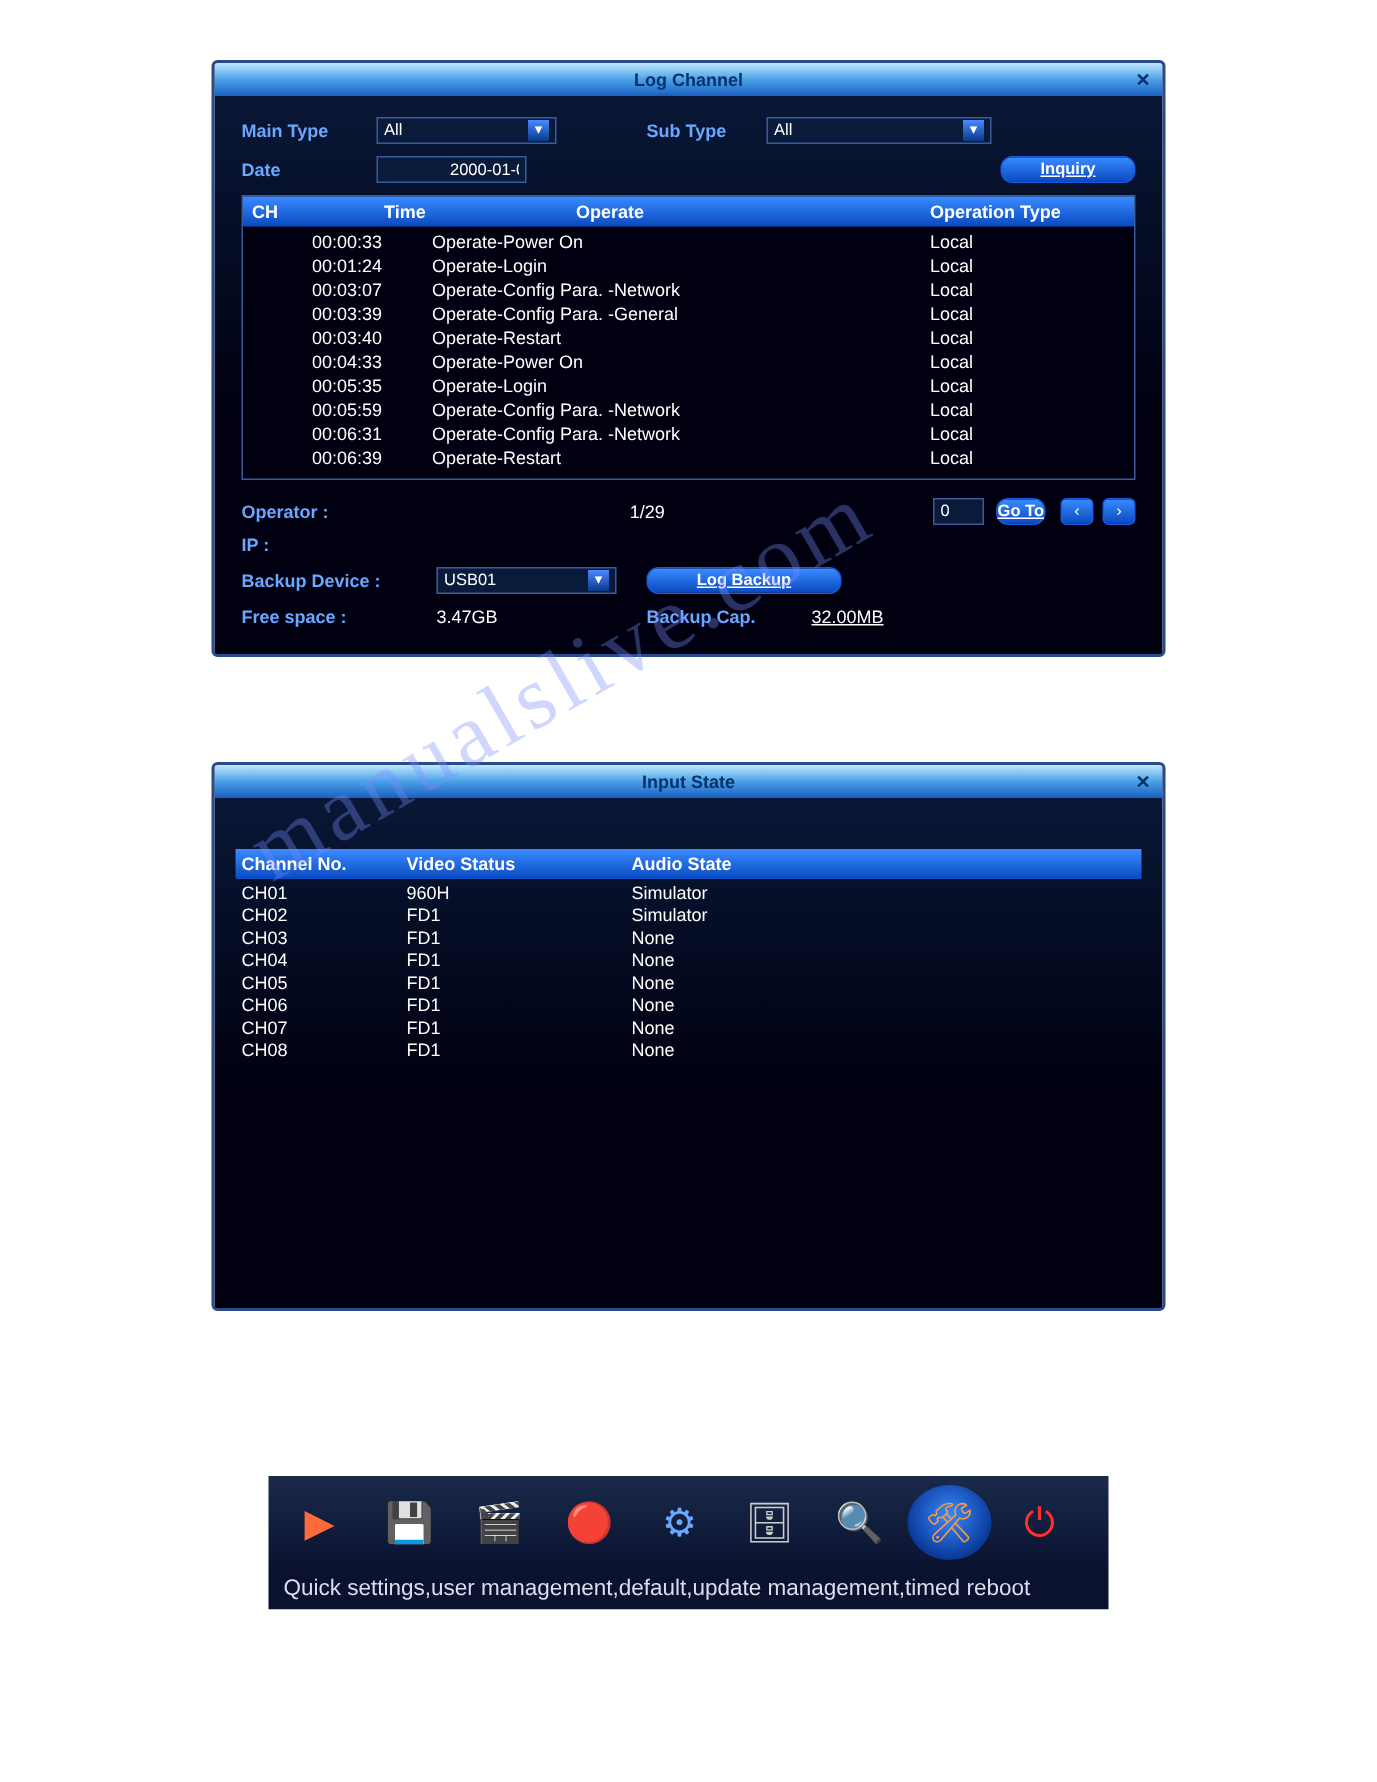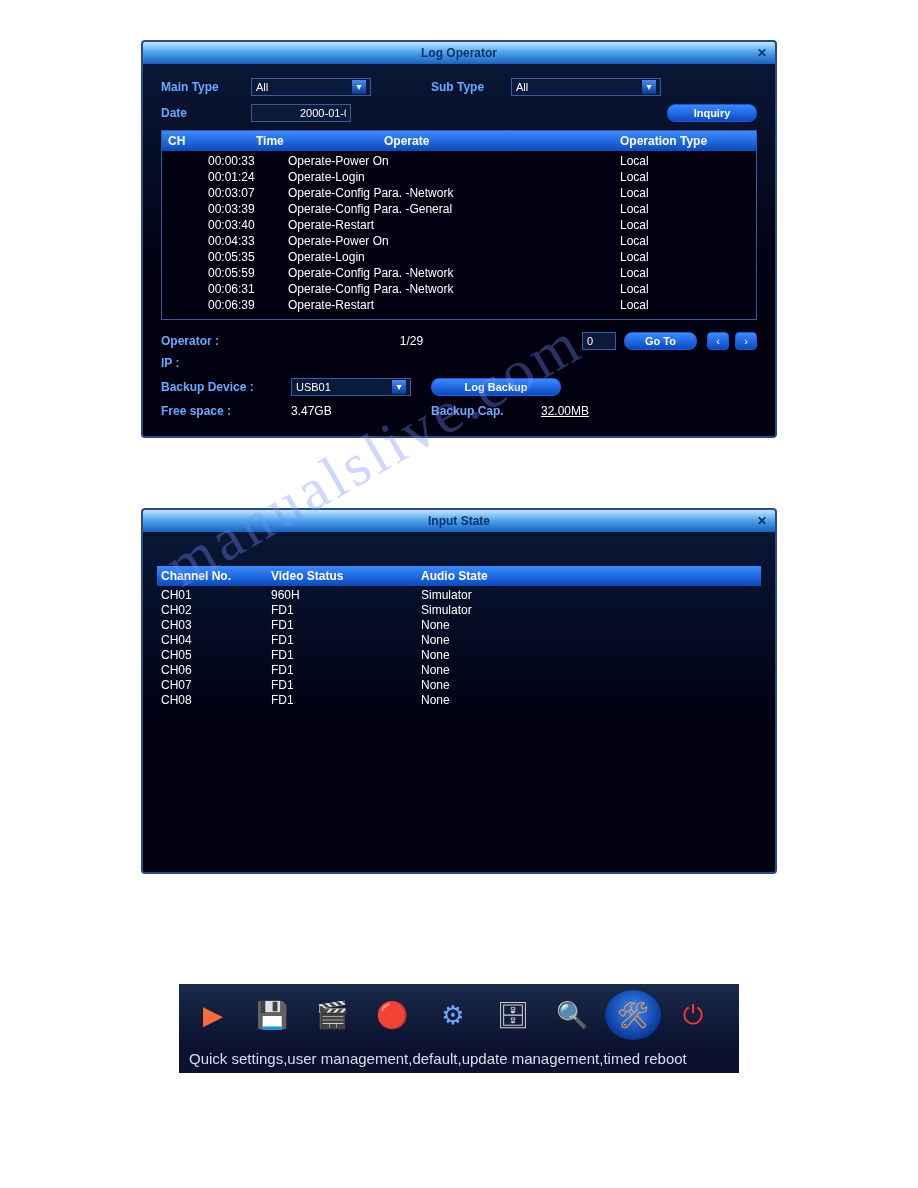--- a/index.html
+++ b/index.html
@@ -65,28 +65,29 @@
     color: #fff;
     height: 18px;
     padding: 0 4px;
     font-size: 11px;
   }
   .btn {
     display: inline-flex;
     align-items: center;
     justify-content: center;
     height: 18px;
-    padding: 0 20px;
+    padding: 0 0;
     background: linear-gradient(180deg,#3a8aff 0%,#0a4ac0 100%);
     border: 1px solid #1a5adf;
     border-radius: 8px;
     color: #fff;
     font-size: 11px;
     font-weight: bold;
     cursor: pointer;
+    text-decoration: underline;
   }
   .btn-small {
     height: 18px; width: 22px;
     padding: 0;
     background: linear-gradient(180deg,#3a8aff 0%,#0a4ac0 100%);
     border: 1px solid #1a5adf;
     border-radius: 4px;
     color: #fff;
     font-size: 11px;
     display: inline-flex;
@@ -175,21 +176,21 @@
     z-index: 5;
   }
 </style>
 </head>
 <body>
 
 <div class="watermark">manualslive.com</div>
 
 <div class="window" style="height:398px;">
   <div class="titlebar">
-    <span>Log Operator</span>
+    <span>Log Channel</span>
     <span class="close-x">✕</span>
   </div>
   <div class="body1">
 
     <div class="row">
       <div class="label">Main Type</div>
       <div class="select" style="width:120px;">
         <span>All</span>
         <span class="arrow">▾</span>
       </div>

